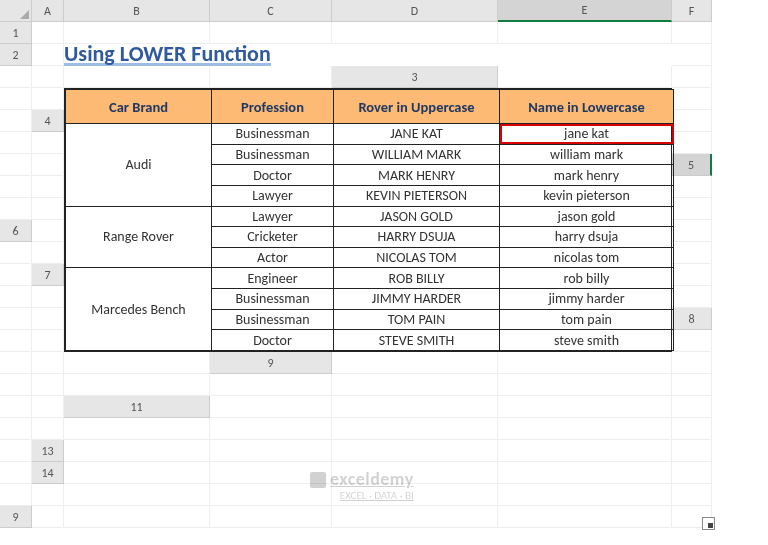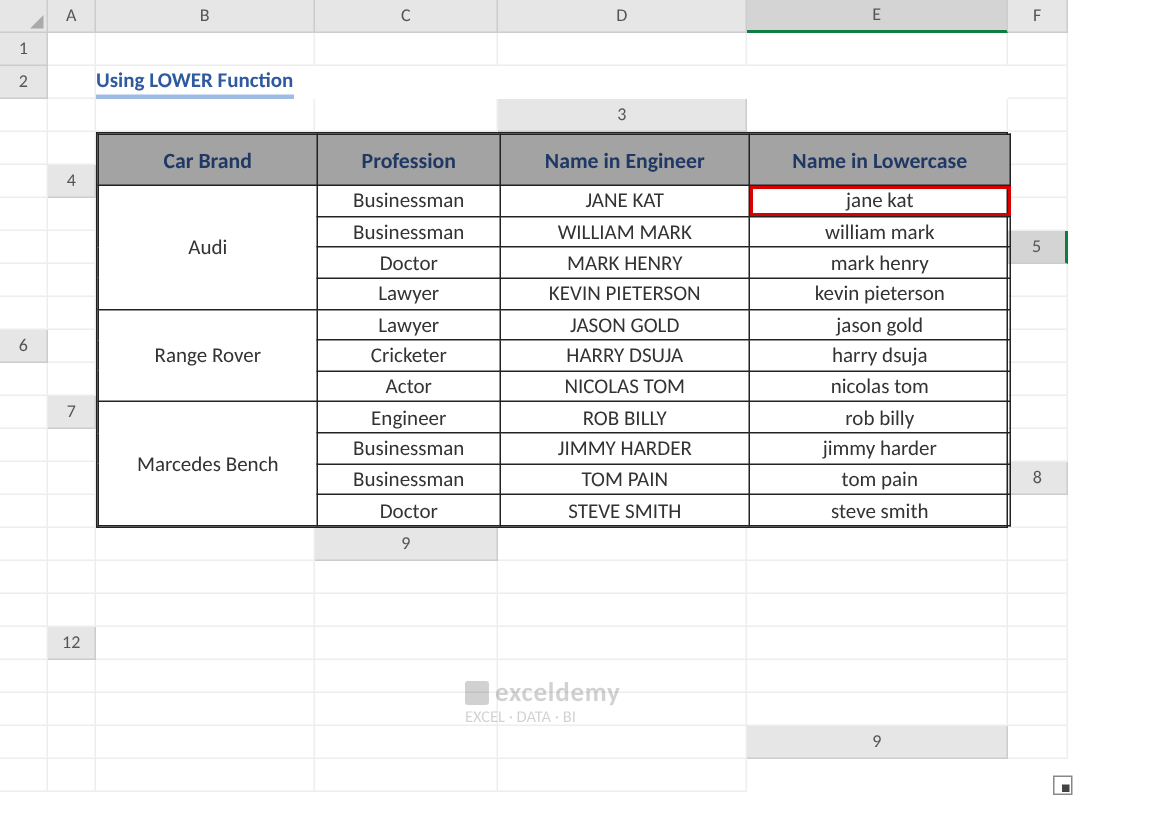--- a/index.html
+++ b/index.html
@@ -49,21 +49,21 @@
     content: "";
     position: absolute;
     right: 2px; bottom: 2px;
     width: 0; height: 0;
     border-left: 9px solid transparent;
     border-bottom: 9px solid #aaa;
   }
   .title {
     color: #2f5a9e;
     font-weight: 700;
-    font-size: 14px;
+    font-size: 22px;
     display: flex;
     align-items: center;
     justify-content: center;
     height: 100%;
     border-bottom: 3px solid #9cbce6;
   }
   .tbl-wrap {
     grid-column: 3 / 7;
     grid-row: 5 / 17;
     border: 1px solid #222;
@@ -74,21 +74,21 @@
     table-layout: fixed;
     height: 100%;
   }
   .tbl th, .tbl td {
     border: 1px solid #222;
     text-align: center;
     font-size: 14px;
     padding: 0 4px;
   }
   .tbl th {
-    background: #a3a3a3;
+    background: #fdba74;
     color: #1f3864;
     font-weight: 700;
     font-size: 14.5px;
     height: 34px;
   }
   .tbl th:first-child { width: 146px; }
   .tbl th:nth-child(2) { width: 122px; }
   .tbl th:nth-child(3) { width: 166px; }
   .tbl th:nth-child(4) { width: 174px; }
   .tbl td { height: 19px; }
@@ -105,26 +105,27 @@
   .fill-handle::before {
     content: "";
     position: absolute;
     right: 1px; bottom: 1px;
     width: 5px; height: 5px;
     background: #444;
   }
   .watermark {
     position: absolute;
     left: 310px;
-    top: 452px;
+    top: 470px;
     font-size: 11px;
     color: rgba(0,0,0,0.18);
-    text-align: left;
+    text-align: right;
     line-height: 1.1;
     pointer-events: none;
+    text-decoration: underline;
   }
   .watermark .big { font-size: 18px; font-weight: 700; letter-spacing: 0.5px; display: flex; align-items: center; gap: 4px; }
   .wm-icon {
     width: 16px; height: 16px;
     background: rgba(0,0,0,0.18);
     border-radius: 2px;
     display: inline-block;
   }
 </style>
 </head>
@@ -200,39 +201,41 @@
     <div class="cell"></div>
     <div class="cell"></div>
     <div class="cell"></div>
     <div class="cell"></div>
     <div class="cell"></div>
     <div class="cell"></div>
     <div class="cell"></div>
     <div class="cell"></div>
     <div class="cell"></div>
     <div class="cell"></div>
-    <div class="cell"></div>
-    <div class="cell"></div>
-    <div class="cell"></div>
-    <div class="cell"></div>
-    <div class="cell"></div>
-    <div class="cell"></div>
-    <div class="rowhdr">12</div>
-    <div class="cell"></div>
-    <div class="cell"></div>
-    <div class="cell"></div>
-    <div class="cell"></div>
-    <div class="cell"></div>
-    <div class="cell"></div>
-    <div class="cell"></div>
-    <div class="cell"></div>
-    <div class="cell"></div>
-    <div class="cell"></div>
-    <div class="cell"></div>
-    <div class="cell"></div>
+    <div class="rowhdr">11</div>
+    <div class="cell"></div>
+    <div class="cell"></div>
+    <div class="cell"></div>
+    <div class="cell"></div>
+    <div class="cell"></div>
+    <div class="cell"></div>
+    <div class="cell"></div>
+    <div class="cell"></div>
+    <div class="cell"></div>
+    <div class="cell"></div>
+    <div class="cell"></div>
+    <div class="cell"></div>
+    <div class="rowhdr">13</div>
+    <div class="cell"></div>
+    <div class="cell"></div>
+    <div class="cell"></div>
+    <div class="cell"></div>
+    <div class="cell"></div>
+    <div class="cell"></div>
+    <div class="rowhdr">14</div>
     <div class="cell"></div>
     <div class="cell"></div>
     <div class="cell"></div>
     <div class="cell"></div>
     <div class="cell"></div>
     <div class="cell"></div>
     <div class="cell"></div>
     <div class="cell"></div>
     <div class="cell"></div>
     <div class="cell"></div>
@@ -247,21 +250,21 @@
     <div class="cell"></div>
     <div class="cell" style="grid-area: 3 / 3 / 4 / 7; padding: 0px; border: none;">
       <div class="title">Using LOWER Function</div>
     </div>
     <div class="tbl-wrap">
       <table class="tbl">
         <thead>
           <tr>
             <th>Car Brand</th>
             <th>Profession</th>
-            <th>Name in Engineer</th>
+            <th>Rover in Uppercase</th>
             <th>Name in Lowercase</th>
           </tr>
         </thead>
         <tbody>
           <tr>
             <td rowspan="4">Audi</td>
             <td>Businessman</td>
             <td>JANE KAT</td>
             <td class="highlight">jane kat</td>
           </tr>

